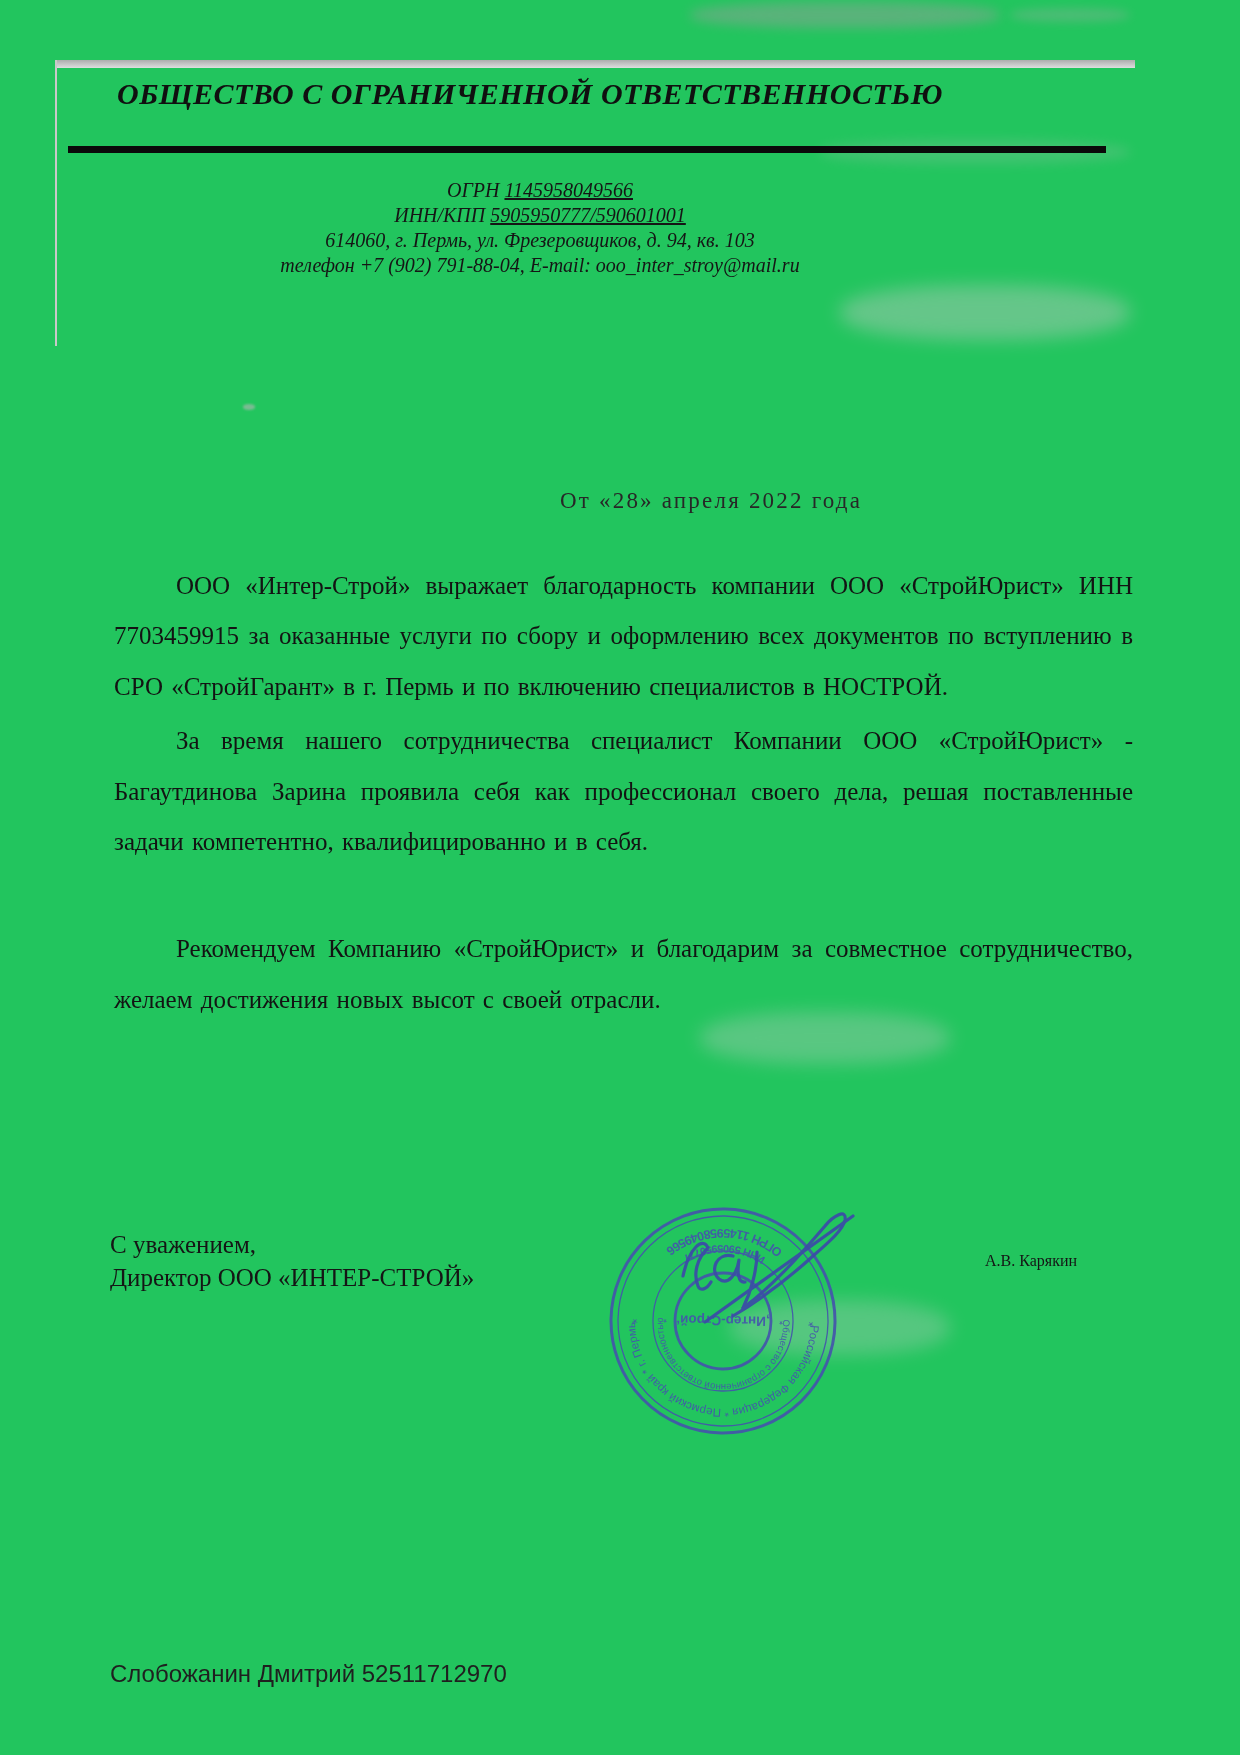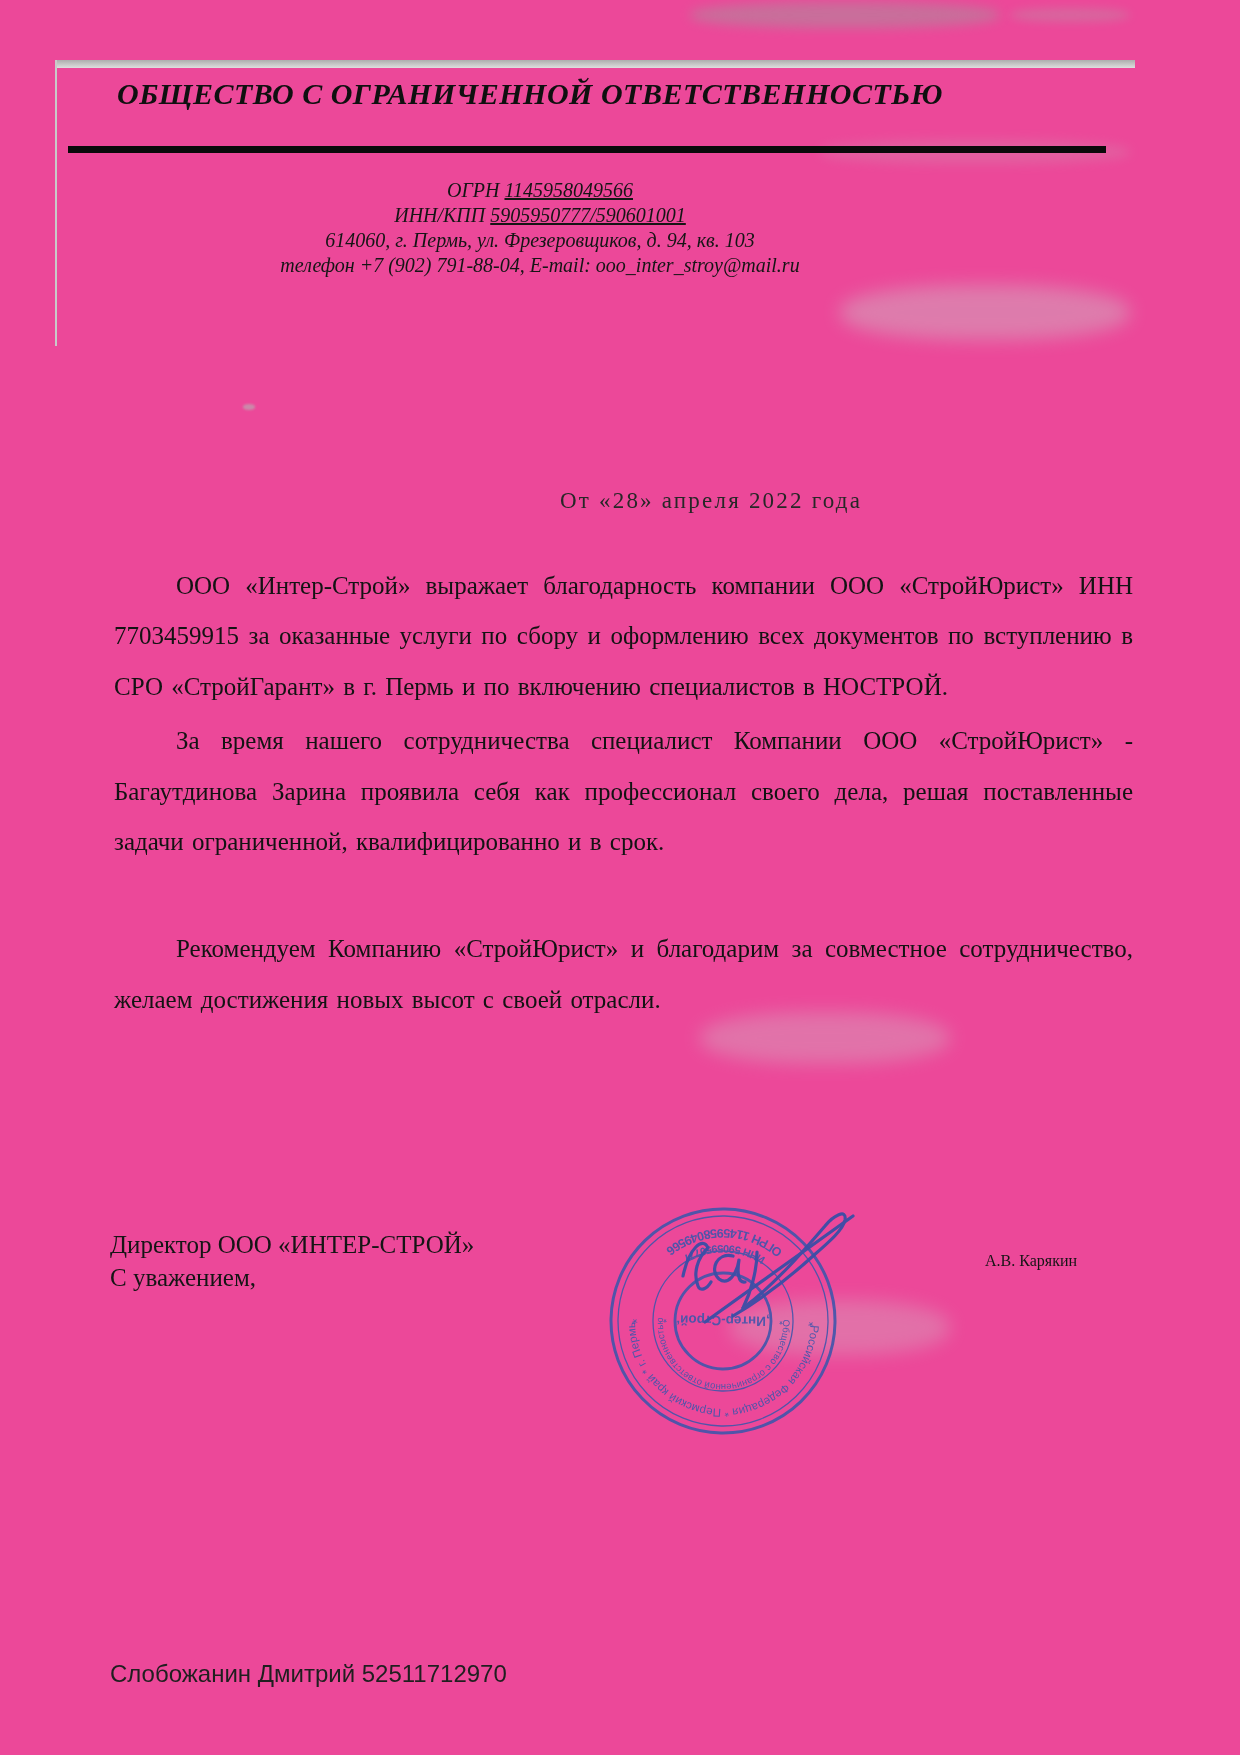--- a/index.html
+++ b/index.html
@@ -1,17 +1,17 @@
 <!DOCTYPE html>
 <html><head>
 <meta charset="utf-8">
 <style>
   html,body{margin:0;padding:0;background:#ffffff;}
   .page{
-    position:relative;width:1240px;height:1755px;background:#ec4899;overflow:hidden;
+    position:relative;width:1240px;height:1755px;background:#22c55e;overflow:hidden;
     font-family:"Liberation Serif", serif;color:#1c1c1c;
   }
   
   .lh-topband{position:absolute;left:55px;top:60px;width:1080px;height:8px;
     background:linear-gradient(180deg,#adadad,#dedede);}
   .lh-leftedge{position:absolute;left:55px;top:60px;width:2px;height:286px;background:#c9c9c9;}
   .lh-titles{position:absolute;left:55px;top:76px;width:950px;text-align:center;
     font-weight:bold;font-style:italic;line-height:36px;color:#101010;}
   .lh-title1{font-size:30px;letter-spacing:.5px;}
   .lh-title2{font-size:30px;letter-spacing:.5px;}
@@ -72,27 +72,27 @@
     <div><span>ОГРН </span><span class="u">1145958049566</span></div>
     <div><span>ИНН/КПП </span><span class="u">5905950777/590601001</span></div>
     <div>614060, г. Пермь,  ул. Фрезеровщиков, д. 94, кв. 103</div>
     <div>телефон +7 (902) 791-88-04, E-mail: ooo_inter_stroy@mail.ru</div>
   </div>
 
   <div class="date-line">От «28» апреля 2022 года</div>
 
   <div class="body-text">
     <p class="p1">ООО «Интер-Строй» выражает благодарность компании ООО «СтройЮрист» ИНН 7703459915 за оказанные услуги по сбору и оформлению всех документов по вступлению в СРО «СтройГарант» в г. Пермь и по включению специалистов в НОСТРОЙ.</p>
-    <p class="p2">За время нашего сотрудничества специалист Компании ООО «СтройЮрист» - Багаутдинова Зарина проявила себя как профессионал своего дела, решая поставленные задачи ограниченной, квалифицированно и в срок.</p>
+    <p class="p2">За время нашего сотрудничества специалист Компании ООО «СтройЮрист» - Багаутдинова Зарина проявила себя как профессионал своего дела, решая поставленные задачи компетентно, квалифицированно и в себя.</p>
     <p class="p3">Рекомендуем Компанию «СтройЮрист» и благодарим за совместное сотрудничество, желаем достижения новых высот с своей отрасли.</p>
   </div>
 
   <div class="closing">
+    <div>С уважением,</div>
     <div>Директор ООО «ИНТЕР-СТРОЙ»</div>
-    <div>С уважением,</div>
   </div>
   <div class="signer">А.В. Карякин</div>
 
   <div class="stamp-wrap">
     <svg width="236" height="236" viewBox="0 0 236 236">
       <g fill="none" stroke="#4456ab">
         <circle cx="118" cy="118" r="112" stroke-width="3"></circle>
         <circle cx="118" cy="118" r="105" stroke-width="1.3"></circle>
         <circle cx="118" cy="118" r="70" stroke-width="1.3"></circle>
         <circle cx="118" cy="118" r="48" stroke-width="2.8"></circle>

